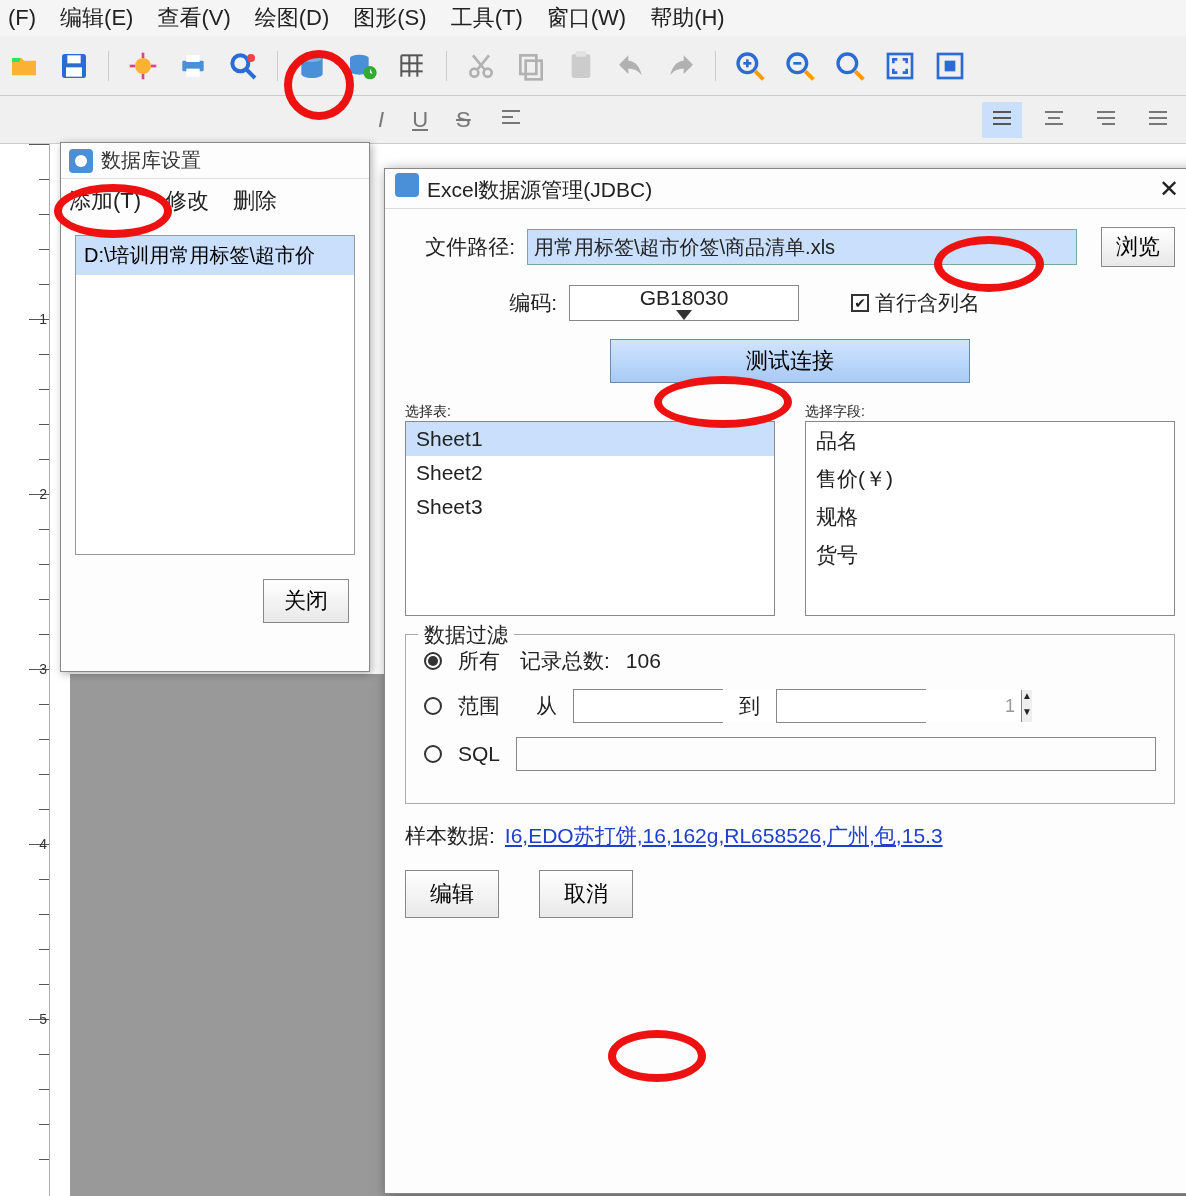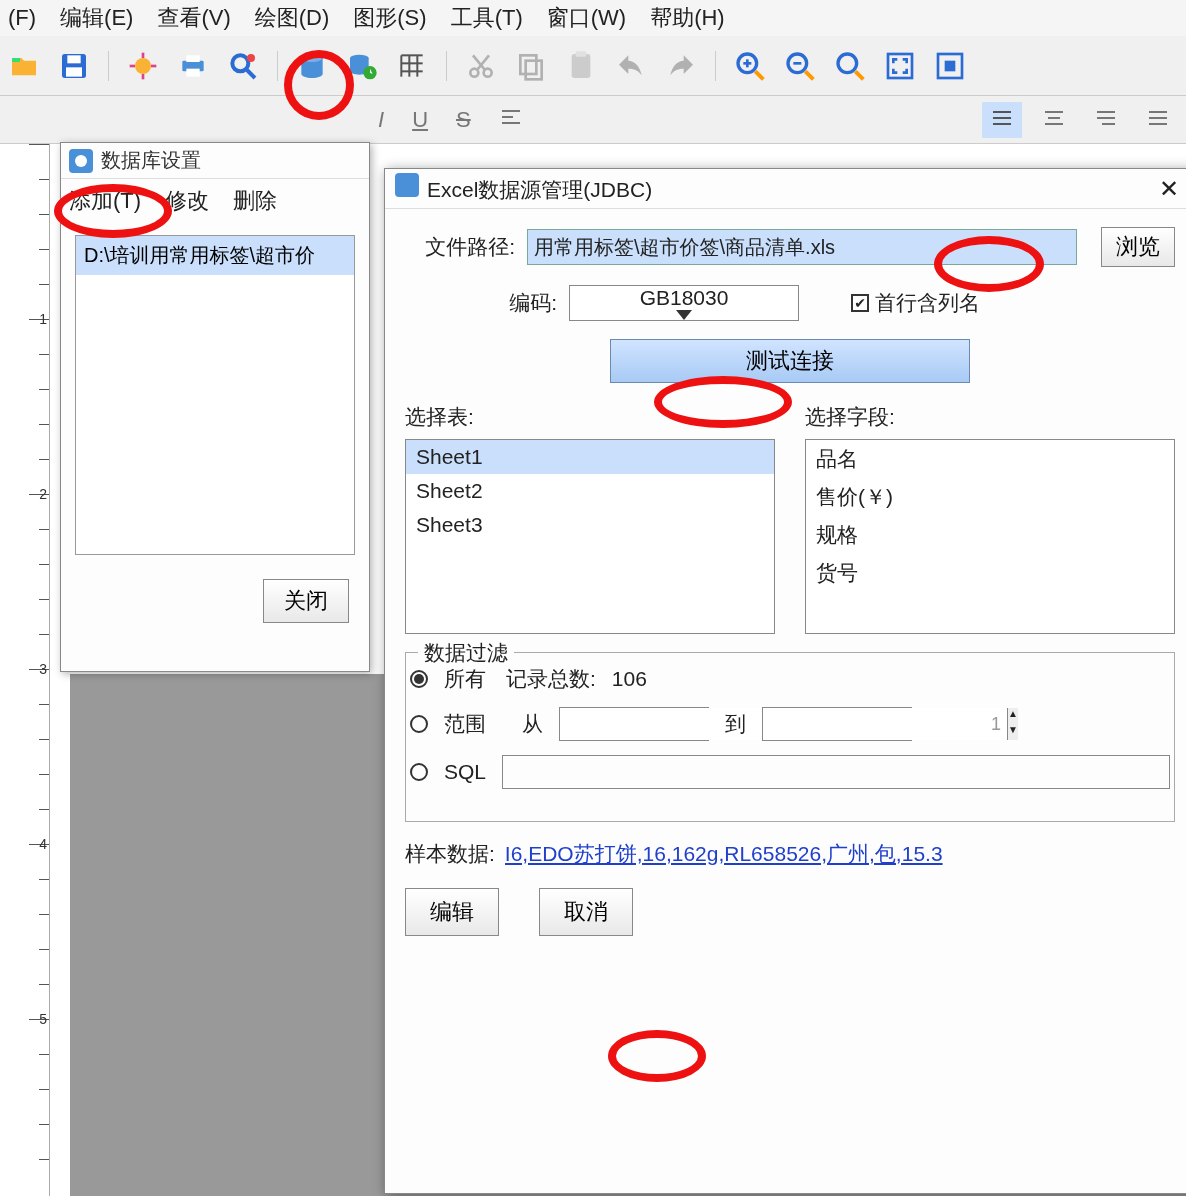--- a/index.html
+++ b/index.html
@@ -46,28 +46,28 @@
 .row { display: flex; align-items: center; margin-bottom: 18px; gap: 12px; }
 .row label { width: 110px; text-align: right; }
 .path-input { flex: 1; height: 36px; background: #c9dffb; border: 1px solid #7a9; padding: 0 6px; font-size: 20px; overflow: hidden; white-space: nowrap; display: flex; align-items: center; }
 .browse-btn { padding: 4px 14px; font-size: 22px; background: linear-gradient(#fff,#e8e8e8); border: 1px solid #888; cursor: pointer; margin-left: 12px; }
 .enc-select { width: 230px; height: 36px; border: 1px solid #888; display: flex; align-items: center; justify-content: space-between; padding: 0 8px; background: #fff; cursor: pointer; flex-direction: column; }
 .enc-select .arrow { border-left: 8px solid transparent; border-right: 8px solid transparent; border-top: 10px solid #333; }
 .chk { display: flex; align-items: center; gap: 6px; margin-left: 40px; }
 .chk .box { width: 18px; height: 18px; border: 2px solid #333; display: flex; align-items: center; justify-content: center; font-size: 14px; }
 .test-btn { display: block; margin: 8px auto 20px; width: 360px; height: 44px; background: linear-gradient(#d0e4ff,#a8caf5); border: 1px solid #6a8ab0; font-size: 22px; cursor: pointer; }
 
-.sec-label { font-size: 21px; margin-bottom: 8px; }
+.sec-label { font-size: 14px; }
 .lists-row { display: flex; gap: 30px; margin-bottom: 18px; }
 .list-col { flex: 1; }
 .listbox { border: 1px solid #888; height: 195px; background: #fff; overflow-y: scroll; font-size: 21px; }
 .listbox .li { padding: 5px 10px; }
 .listbox .li.sel { background: #c9dffb; }
 
-.filter-group { border: 1px solid #aaa; padding: 12px 4px 18px; margin-bottom: 18px; position: relative; }
+.filter-group { border: 1px solid #aaa; padding: 12px 18px 18px; margin-bottom: 18px; position: relative; }
 .filter-group .legend { position: absolute; top: -14px; left: 12px; background: #fdfdfd; padding: 0 6px; font-size: 21px; }
 .frow { display: flex; align-items: center; gap: 16px; margin-bottom: 14px; font-size: 21px; }
 .radio { width: 18px; height: 18px; border: 2px solid #333; border-radius: 50%; display: inline-flex; align-items: center; justify-content: center; }
 .radio.checked::after { content: ""; width: 10px; height: 10px; background: #333; border-radius: 50%; }
 .num-input { width: 150px; height: 34px; border: 1px solid #888; display: flex; }
 .num-input input { flex: 1; border: none; text-align: right; padding: 0 6px; font-size: 18px; color: #999; }
 .num-input .spin { width: 20px; display: flex; flex-direction: column; }
 .num-input .spin div { flex: 1; border-left: 1px solid #888; background: #eee; font-size: 10px; text-align: center; }
 .sql-input { flex: 1; height: 34px; border: 1px solid #888; }
 

